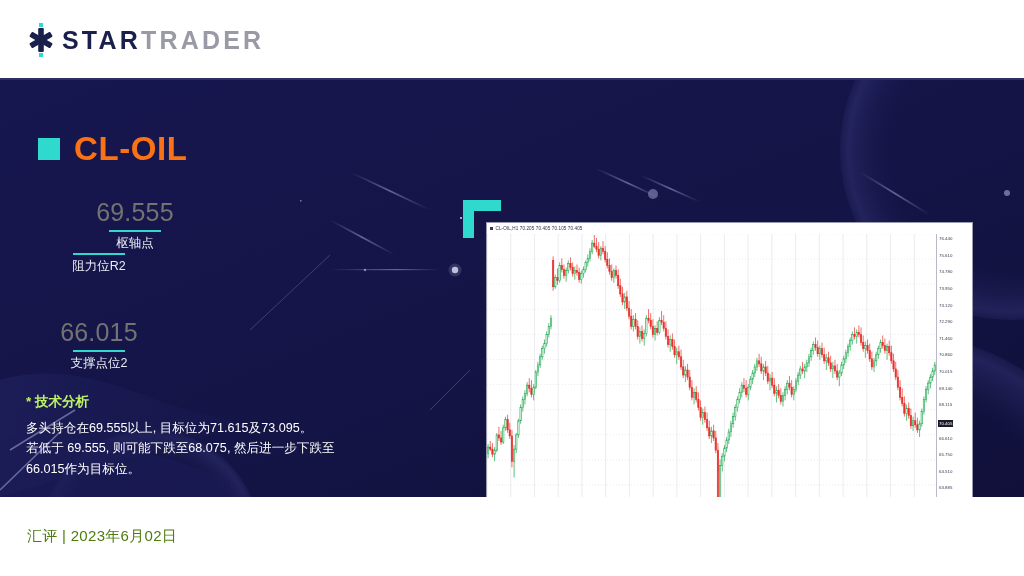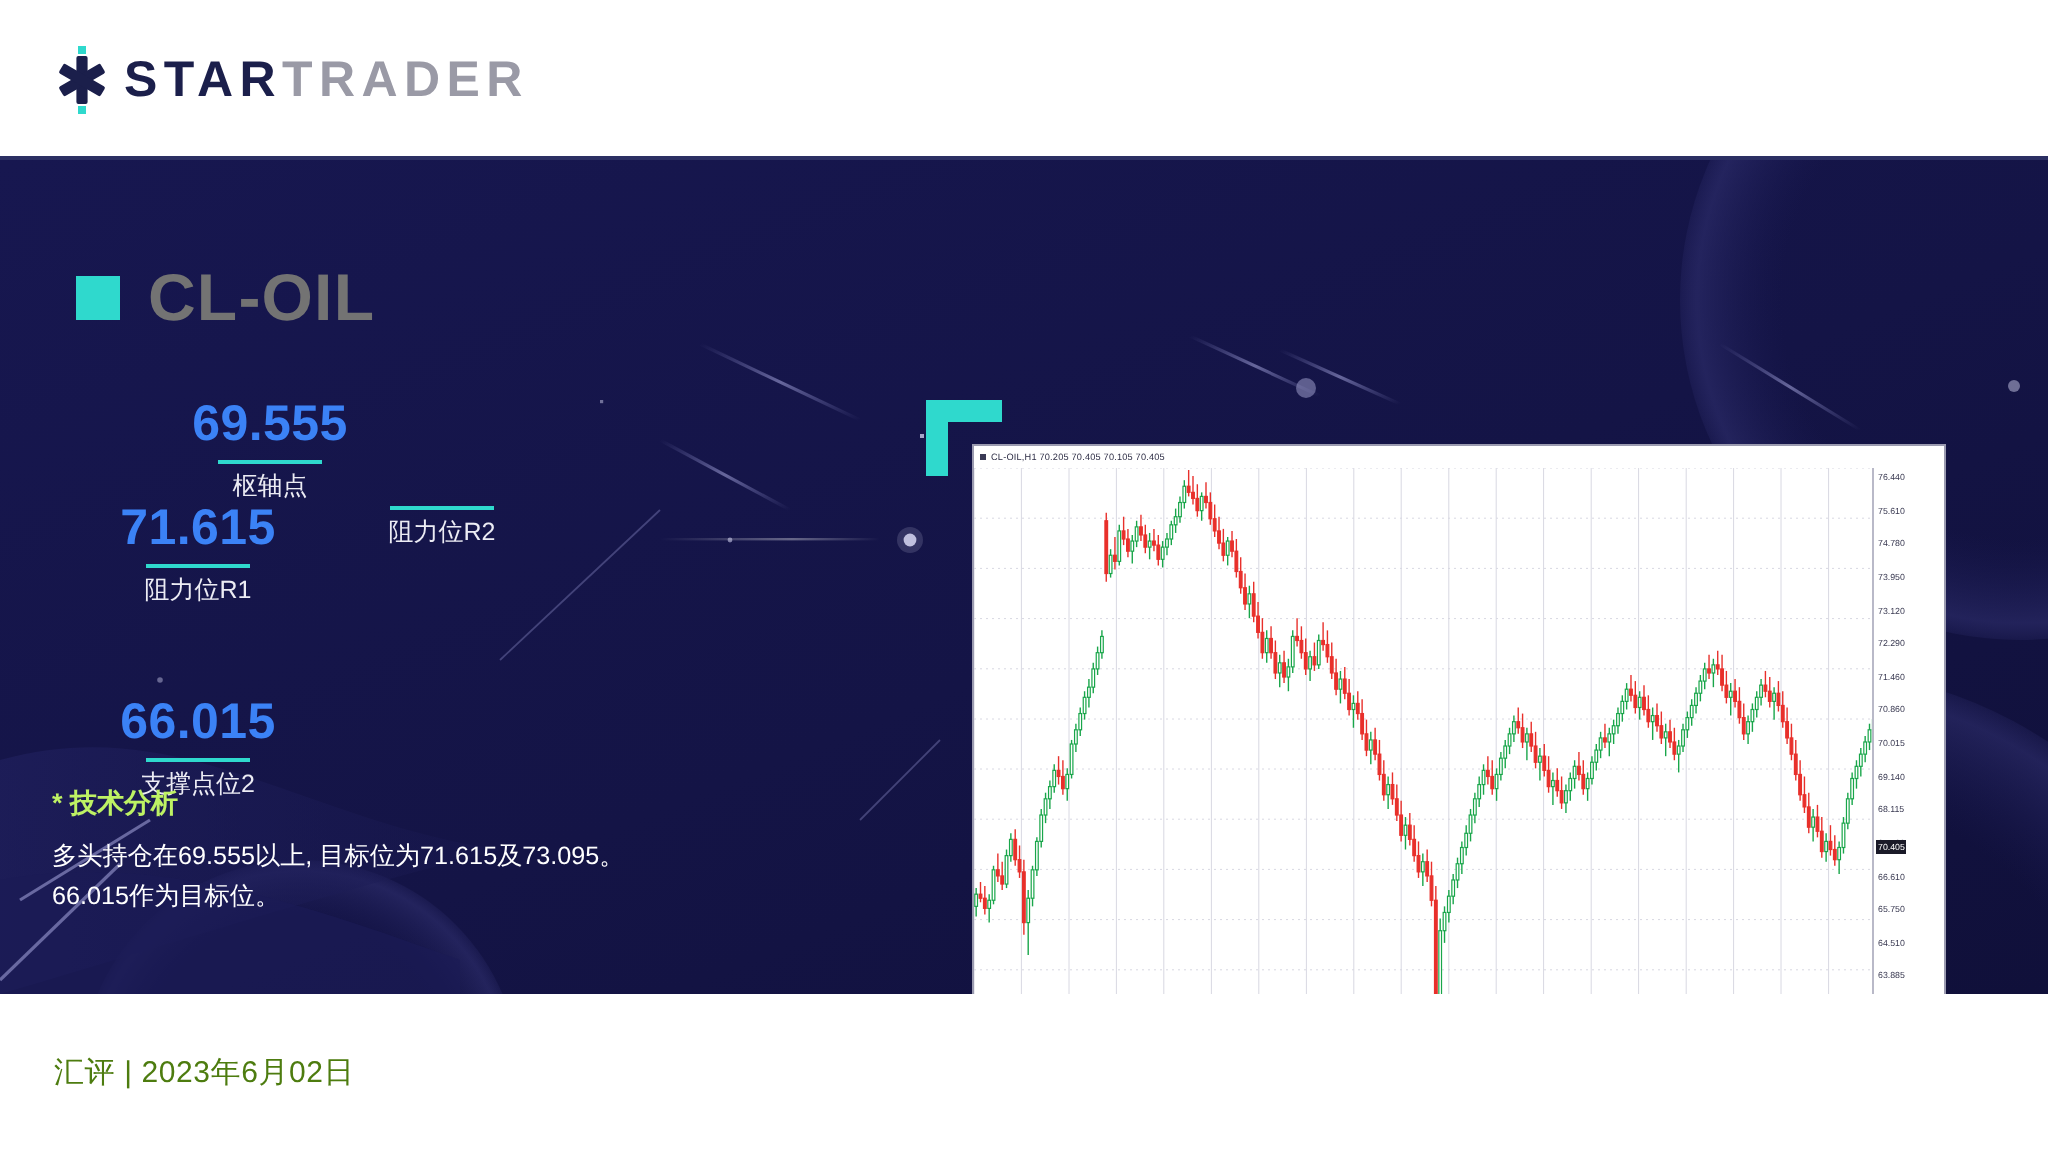--- a/index.html
+++ b/index.html
@@ -31,31 +31,31 @@
     background:#141446; overflow:hidden;
   }
   .panel-bg { position:absolute; left:0; top:0; width:1024px; height:417px; }
 
   
   .title-row {
     position:absolute; left:38px; top:52px; display:flex; align-items:center;
   }
   .title-square { width:22px; height:22px; background:#2fd9cd; margin-right:14px; }
   .title-text {
-    color:#737373; font-size:33px; font-weight:bold; letter-spacing:0.6px; line-height:1;
+    color:#f97316; font-size:33px; font-weight:bold; letter-spacing:0.6px; line-height:1;
   }
 
   .pivot-block { position:absolute; left:60px; top:118px; width:150px; text-align:center; }
   .levels { position:absolute; left:38px; top:170px; width:260px; }
   .lv-row { display:flex; }
   .lv-cell { width:122px; text-align:center; }
   .lv-row.second { margin-top:44px; }
 
   .val {
-    color:#3b82f6; font-size:25px; font-weight:bold; line-height:1.15;
+    color:#737373; font-size:25px; font-weight:normal; line-height:1.15;
     letter-spacing:0.2px;
   }
   .val-underline {
     width:52px; height:2px; background:#2fd9cd; margin:3px auto 4px auto;
   }
   .val-label { color:#ececf4; font-size:12.5px; line-height:1.2;text-align:center; }
 
   
   .analysis { position:absolute; left:26px; top:313px; width:370px; }
   .analysis-title {
@@ -213,42 +213,38 @@
 
   <div class="pivot-block">
     <div class="val">69.555</div>
     <div class="val-underline"></div>
     <div class="val-label">枢轴点</div>
   </div>
 
   <div class="levels">
     <div class="lv-row">
       <div class="lv-cell">
-        <div class="val">71.615</div>
-        <div class="val-underline"></div>
-        <div class="val-label">阻力位R1</div>
-      </div>
-      <div class="lv-cell">
         <div class="val-underline"></div>
         <div class="val-label">阻力位R2</div>
       </div>
     </div>
     <div class="lv-row second">
       <div class="lv-cell">
         <div class="val">66.015</div>
         <div class="val-underline"></div>
         <div class="val-label">支撑点位2</div>
       </div>
     </div>
   </div>
 
   <div class="analysis">
     <div class="analysis-title">* 技术分析</div>
     <div class="analysis-body">
       <div>多头持仓在69.555以上, 目标位为71.615及73.095。</div>
+      <div>若低于 69.555, 则可能下跌至68.075, 然后进一步下跌至</div>
       <div>66.015作为目标位。</div>
     </div>
   </div>
 
   <div class="bracket br-tl">
     <span class="h"></span>
       <span class="v"></span>
   </div>
 
   <div class="chart-window">

